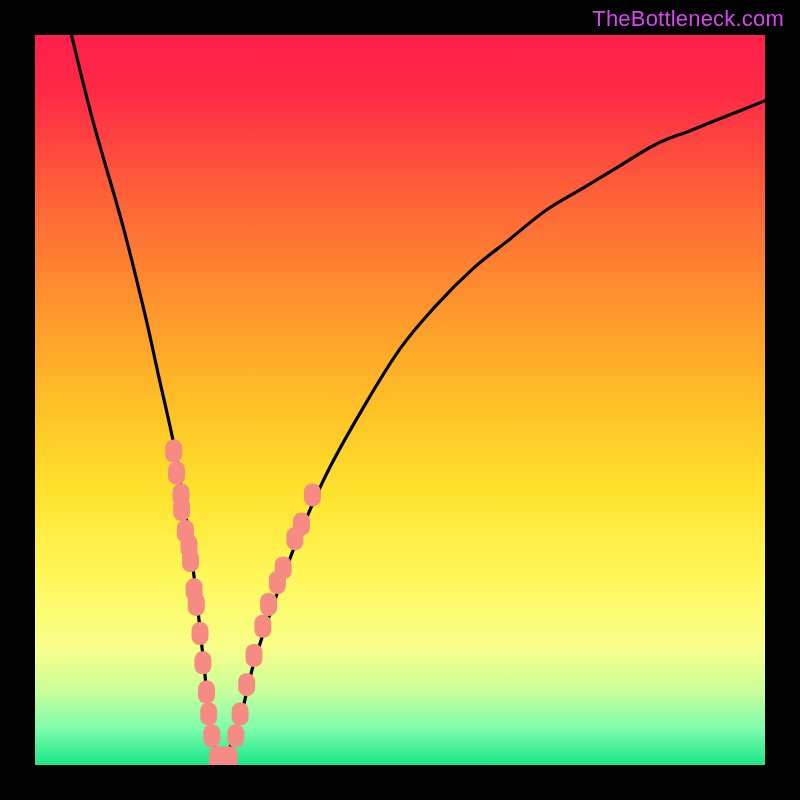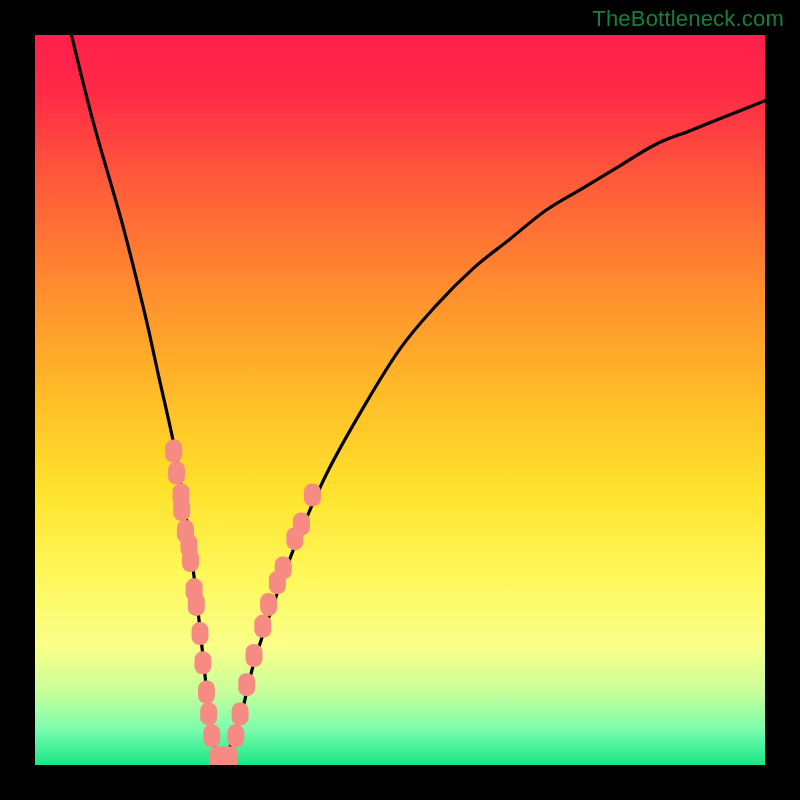--- a/index.html
+++ b/index.html
@@ -34,21 +34,21 @@
   .curve-layer {
     position: absolute;
     left: 0; top: 0;
     width: 100%;
     height: 100%;
   }
   .watermark {
     position: absolute;
     top: 6px;
     right: 16px;
-    color: #15803d;
+    color: #d946ef;
     font-size: 22px;
     font-weight: 500;
     letter-spacing: 0.2px;
   }
 </style>
 </head>
 <body>
 
 <div class="frame">
 

